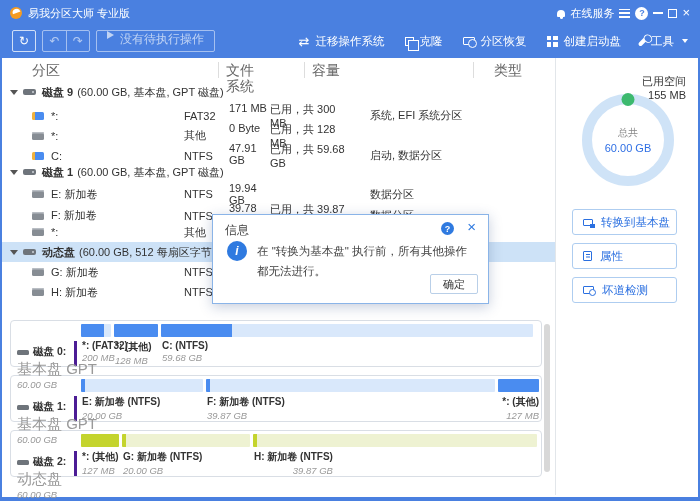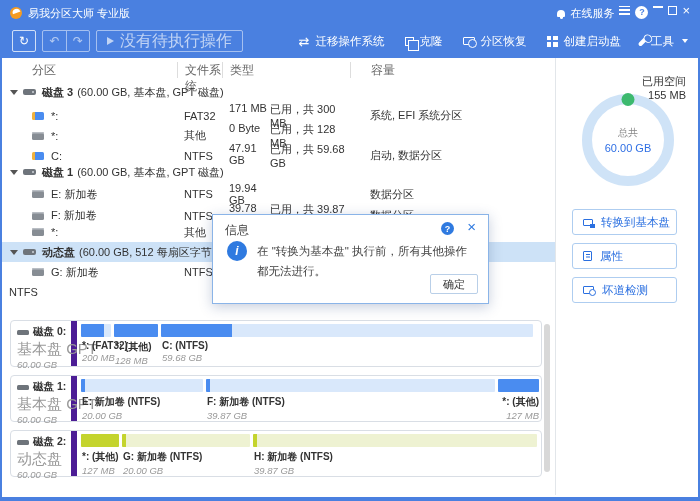--- a/index.html
+++ b/index.html
@@ -6,39 +6,39 @@
   html,body { width:700px; height:501px; }
   body { font-family: "Liberation Sans", "DejaVu Sans", sans-serif; background:#fff; position:relative; overflow:hidden; }
 
   .window { position:absolute; inset:0; border:2px solid #4a80e0; border-bottom-width:4px; background:#fff; }
 
   
   .titlebar { height:22px; background:#4a80e0; display:flex; align-items:center; padding:0 8px; color:#fff; }
   .logo { width:12px; height:12px; border-radius:50%; background:#f59b22; position:relative; margin-right:6px; flex:none; }
   .logo::after { content:""; position:absolute; left:2px; top:2px; width:8px; height:4px; border-radius:4px 4px 0 0; background:#fff; transform:rotate(-20deg); }
   .app-title { font-size:11px; }
-  .tb-right { margin-left:auto; display:flex; gap:5px; }
+  .tb-right { margin-left:auto; display:flex; align-items:center; gap:5px; }
   .online { display:flex; align-items:center; gap:5px; font-size:11px; cursor:default; }
   .bell { width:8px; height:7px; background:#fff; border-radius:4px 4px 1px 1px; position:relative; }
   .bell::after { content:""; position:absolute; left:2.5px; bottom:-2px; width:3px; height:2px; background:#fff; border-radius:0 0 2px 2px; }
   .hamburger { width:11px; height:9px; display:flex; flex-direction:column; justify-content:space-between; }
   .hamburger i { height:1.5px; background:#fff; display:block; }
   .help-circ { width:13px; height:13px; border-radius:50%; background:#fff; color:#4a80e0; font-size:9px; font-weight:bold; display:flex; align-items:center; justify-content:center; }
   .win-min { width:10px; height:2px; background:#fff; }
   .win-max { width:9px; height:9px; border:1.5px solid #fff; }
   .win-close { font-size:13px; line-height:10px; color:#fff; }
 
   
   .toolbar { height:34px; background:#4a80e0; display:flex; align-items:center; padding:0 10px; color:#fff; }
   .tbtn { height:22px; border:1px solid rgba(255,255,255,.75); border-radius:2px; display:flex; align-items:center; justify-content:center; color:#fff; background:transparent; font-size:12px; }
   .refresh { width:24px; }
   .undo-redo { display:flex; margin-left:6px; border:1px solid rgba(255,255,255,.5); border-radius:2px; height:22px; }
   .undo-redo .cell { width:23px; display:flex; align-items:center; justify-content:center; color:rgba(255,255,255,.6); font-size:12px; }
   .undo-redo .cell + .cell { border-left:1px solid rgba(255,255,255,.5); }
-  .pending { margin-left:6px; border:1px solid rgba(255,255,255,.5); border-radius:2px; height:22px; display:flex; align-items:center; gap:6px; padding:0 10px; color:rgba(255,255,255,.65); font-size:16px; }
+  .pending { margin-left:6px; border:1px solid rgba(255,255,255,.5); border-radius:2px; height:22px; display:flex; align-items:flex-start; gap:6px; padding:0 10px; color:rgba(255,255,255,.65); font-size:12px; }
   .play-tri { width:0; height:0; border-left:7px solid rgba(255,255,255,.65); border-top:4.5px solid transparent; border-bottom:4.5px solid transparent; }
   .tool-right { margin-left:auto; display:flex; align-items:center; gap:20px; }
   .tool-item { display:flex; align-items:center; gap:6px; font-size:11.5px; color:#fff; cursor:default; }
   .ico { flex:none; position:relative; }
   .i-migrate { font-size:13px; line-height:11px; }
   .i-clone { width:9px; height:9px; border:1.3px solid #fff; }
   .i-clone::after { content:""; position:absolute; left:2.5px; top:2.5px; width:9px; height:9px; border:1.3px solid #fff; background:#4a80e0; }
   .i-recover { width:12px; height:8px; border:1.3px solid #fff; border-radius:1px; }
   .i-recover::after { content:""; position:absolute; right:-3px; bottom:-4px; width:7px; height:7px; border:1.2px solid #fff; border-radius:50%; background:#4a80e0; }
   .i-grid { width:11px; height:11px; }
@@ -49,21 +49,21 @@
   .i-wrench::after { content:""; position:absolute; top:-4px; left:-1.5px; width:7px; height:6px; border:1.6px solid #fff; border-radius:50%; background:#4a80e0; }
   .chev-down { width:0; height:0; border-top:4px solid #fff; border-left:3.5px solid transparent; border-right:3.5px solid transparent; margin-left:2px; }
 
   
   .content { display:flex; height:437px; background:#fff; }
   .main { width:553px; position:relative; }
   .sidebar { flex:1; border-left:1px solid #e2e6ea; position:relative; }
 
   
   .table-area { height:246px; overflow:hidden; }
-  .thead { display:grid; grid-template-columns:175px 45px 128px 1fr; height:24px; align-items:center; color:#666; font-size:12px; }
+  .thead { display:grid; grid-template-columns:175px 45px 128px 1fr; height:24px; align-items:center; color:#666; font-size:14px;gap:41px; }
   .thead > div { padding-left:7px; height:16px; line-height:16px; }
   .thead > div:first-child { padding-left:30px; }
   .thead > div + div { border-left:1px solid #ddd; }
   .thead > div:last-child { padding-left:20px; }
   .trow { display:grid; grid-template-columns:175px 45px 128px 1fr; height:20px; align-items:center; font-size:11px; color:#333; }
   .trow.selected { background:#cde2f7; }
   .trow .c1 { display:flex; align-items:center; }
   .trow.disk .c1 { padding-left:8px; grid-column:1 / span 4; }
   .trow.part .c1 { padding-left:30px; }
   .g-chev { width:0; height:0; border-top:5px solid #555; border-left:4px solid transparent; border-right:4px solid transparent; margin-right:5px; }
@@ -75,21 +75,21 @@
   .part-icon.colored { background:linear-gradient(90deg,#f0b23e 0 3px,#4a8cf0 3px); }
   .part-icon.plain { background:#878d94; box-shadow:inset 0 1.5px 0 #b9bec4; }
   .trow .c2 { padding-left:7px; }
   .trow .c3 { display:flex; }
   .trow .c3 .used { width:48px; padding-left:7px; flex:none; }
   .trow .c4 { padding-left:20px; }
 
   
   .diskmap { position:absolute; left:0; right:0; top:246px; bottom:0; padding:16px 0 0 8px; }
   .card { width:532px; height:47px; border:1px solid #d9dee5; border-radius:4px; margin-bottom:8px; display:flex; background:#fff; }
-  .card-label { width:66px; padding:4px 0 0 6px; border-right:6px solid #4c1d95; flex:none; }
+  .card-label { width:66px; padding:4px 0 0 6px; border-right:3px solid #4c1d95; flex:none;margin-top:20px; }
   .cl-row1 { display:flex; align-items:center; gap:4px; }
   .cl-drive { width:12px; height:5px; background:#6e747b; border-radius:1.5px; flex:none; }
   .cl-name { font-size:10.5px; font-weight:bold; color:#333; white-space:nowrap; }
   .cl-kind { font-size:15px; color:#999; margin-top:1px; white-space:nowrap; }
   .cl-size { font-size:9.5px; color:#999; font-style:italic; }
   .bars { flex:1; padding:3px 0 0 4px; display:flex; gap:3px; }
   .dpart { position:relative; flex:none; }
   .dbar { height:13px; border-radius:1px; position:relative; overflow:hidden; }
   .dbar.blue { background:#d9e8fb; }
   .dbar.green { background:#eef2d2; }
@@ -196,29 +196,29 @@
       </span>
     </div>
   </div>
 
   <div class="content">
     <div class="main">
       <div class="table-area">
         <div class="thead">
           <div>分区</div>
           <div>文件系统</div>
+          <div>容量</div>
           <div>类型</div>
-          <div>容量</div>
         </div>
         <div id="rows">
             <div class="trow disk">
     <div class="c1">
       <span class="g-chev"></span>
       <span class="g-drive"></span>
-      <span class="g-label">磁盘 3</span>
+      <span class="g-label">磁盘 9</span>
       <span class="g-detail">(60.00 GB, 基本盘, GPT 磁盘)</span>
     </div>
   </div>
             <div class="trow part">
     <div class="c1">
       <span class="part-icon colored"></span>
       <span>*:</span>
     </div>
     <div class="c2">FAT32</div>
     <div class="c3">
@@ -307,20 +307,24 @@
       <span>G: 新加卷</span>
     </div>
     <div class="c2">NTFS</div>
     <div class="c3">
       <span class="used"></span>
       <span class="cap"></span>
     </div>
     <div class="c4"></div>
   </div>
             <div class="trow part">
+    <div class="c1">
+      <span class="part-icon plain"></span>
+      <span>H: 新加卷</span>
+    </div>
     <div class="c2">NTFS</div>
     <div class="c3">
       <span class="used"></span>
       <span class="cap"></span>
     </div>
     <div class="c4"></div>
   </div>
           </div>
       </div>
 
@@ -425,21 +429,21 @@
   </div>
                 <div class="dpart" style="width: 128px;">
     <div class="dbar green">
                     <div class="dfill" style="width: 3%;"></div>
                   </div>
     <div class="plabels">
       <div class="pl1">G: 新加卷 (NTFS)</div>
       <div class="pl2">20.00 GB</div>
     </div>
   </div>
-                <div class="dpart" style="width: 284px;">
+                <div class="dpart" style="width: 284px; text-align: right;">
     <div class="dbar green">
                     <div class="dfill" style="width: 1.5%;"></div>
                   </div>
     <div class="plabels">
       <div class="pl1">H: 新加卷 (NTFS)</div>
       <div class="pl2">39.87 GB</div>
     </div>
   </div>
               </div>
   </div>

